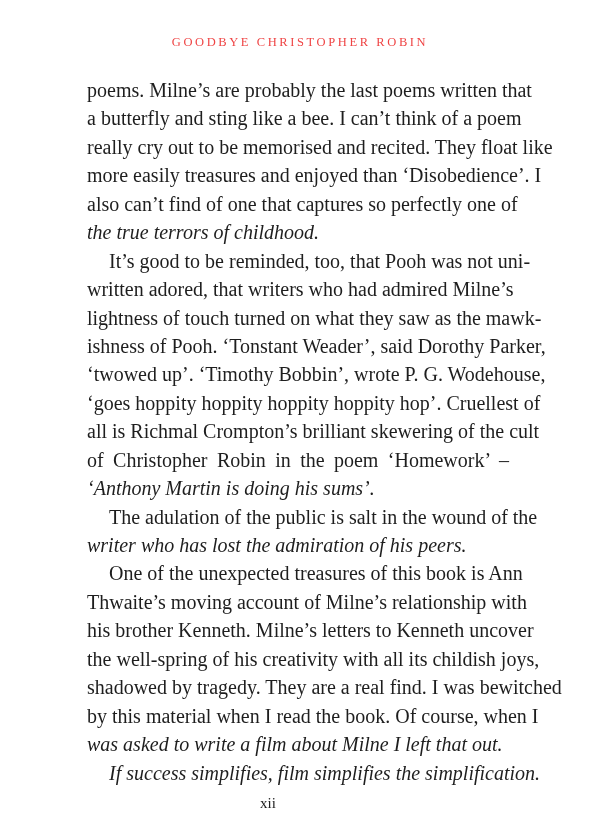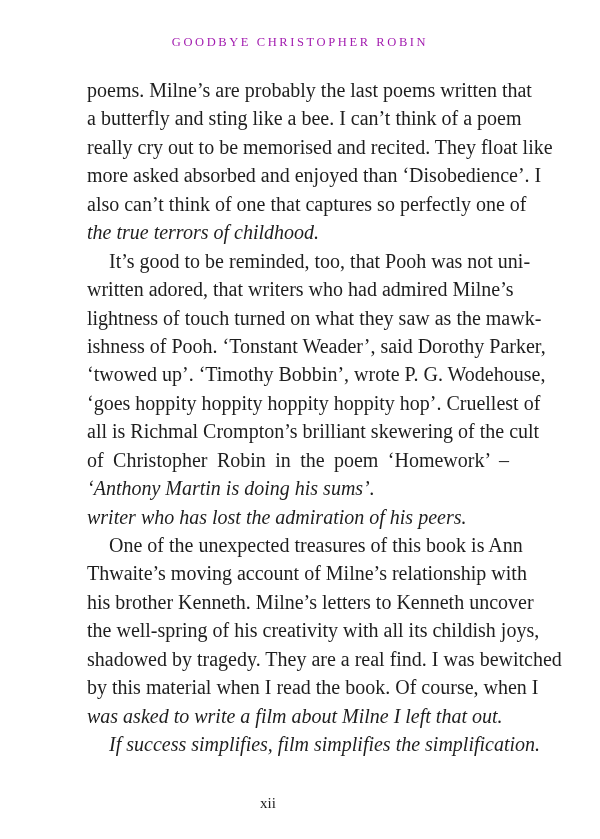--- a/index.html
+++ b/index.html
@@ -16,21 +16,21 @@
       font-family: "Liberation Serif", "DejaVu Serif", serif;
     }
     .running-head {
       position: absolute;
       top: 35px;
       left: 0;
       width: 600px;
       text-align: center;
       font-size: 12.5px;
       letter-spacing: 2.6px;
-      color: #a21caf;
+      color: #ef4444;
     }
     .text-block {
       position: absolute;
       top: 76px;
       left: 87px;
       width: 422px;
       font-size: 20px;
       line-height: 28.45px;
     }
     .line {
@@ -61,38 +61,39 @@
 <body>
 
 <div class="running-head">GOODBYE CHRISTOPHER ROBIN</div>
 
 <div class="text-block">
 
   <div>
     <span class="line">poems. Milne’s are probably the last poems written that</span>
     <span class="line">a butterfly and sting like a bee. I can’t think of a poem</span>
     <span class="line">really cry out to be memorised and recited. They float like</span>
-    <span class="line">more asked absorbed and enjoyed than ‘Disobedience’. I</span>
-    <span class="line">also can’t think of one that captures so perfectly one of</span>
+    <span class="line">more easily treasures and enjoyed than ‘Disobedience’. I</span>
+    <span class="line">also can’t find of one that captures so perfectly one of</span>
     <span class="line last">the true terrors of childhood.</span>
   </div>
 
   <div>
     <span class="line indent">It’s good to be reminded, too, that Pooh was not uni-</span>
     <span class="line">written adored, that writers who had admired Milne’s</span>
     <span class="line">lightness of touch turned on what they saw as the mawk-</span>
     <span class="line">ishness of Pooh. ‘Tonstant Weader’, said Dorothy Parker,</span>
     <span class="line">‘twowed up’. ‘Timothy Bobbin’, wrote P. G. Wodehouse,</span>
     <span class="line">‘goes hoppity hoppity hoppity hoppity hop’. Cruellest of</span>
     <span class="line">all is Richmal Crompton’s brilliant skewering of the cult</span>
     <span class="line">of Christopher Robin in the poem ‘Homework’ –</span>
     <span class="line last">‘Anthony Martin is doing his sums’.</span>
   </div>
 
   <div>
+    <span class="line indent">The adulation of the public is salt in the wound of the</span>
     <span class="line last">writer who has lost the admiration of his peers.</span>
   </div>
 
   <div>
     <span class="line indent">One of the unexpected treasures of this book is Ann</span>
     <span class="line">Thwaite’s moving account of Milne’s relationship with</span>
     <span class="line">his brother Kenneth. Milne’s letters to Kenneth uncover</span>
     <span class="line">the well-spring of his creativity with all its childish joys,</span>
     <span class="line">shadowed by tragedy. They are a real find. I was bewitched</span>
     <span class="line">by this material when I read the book. Of course, when I</span>

